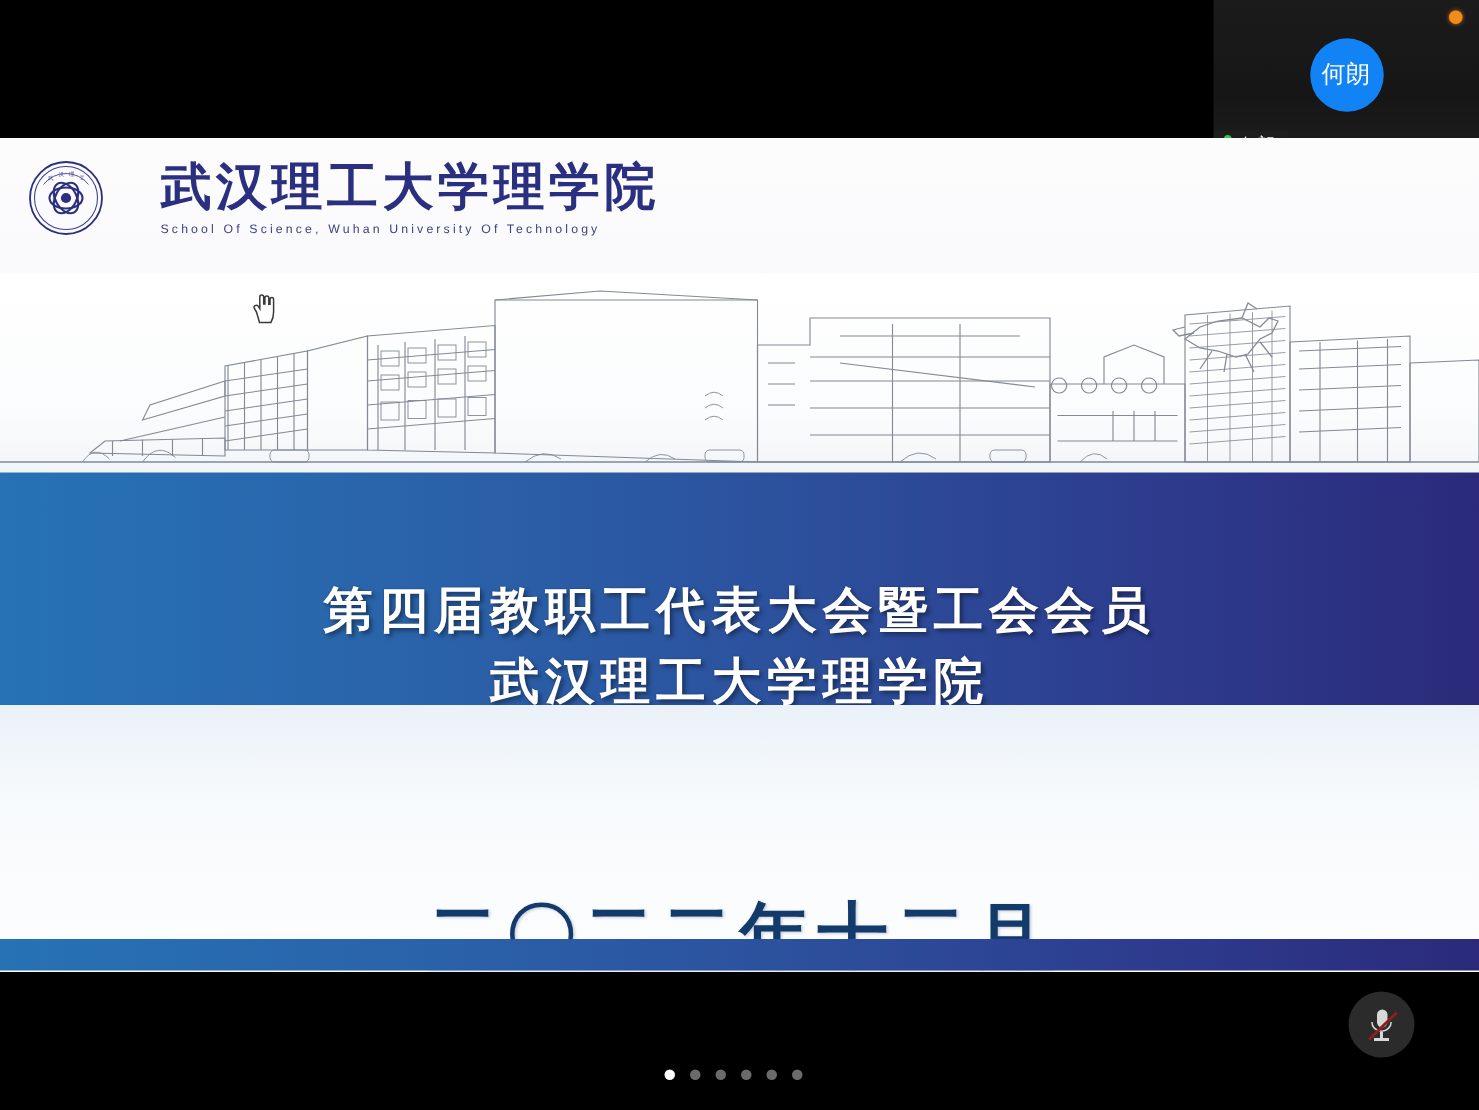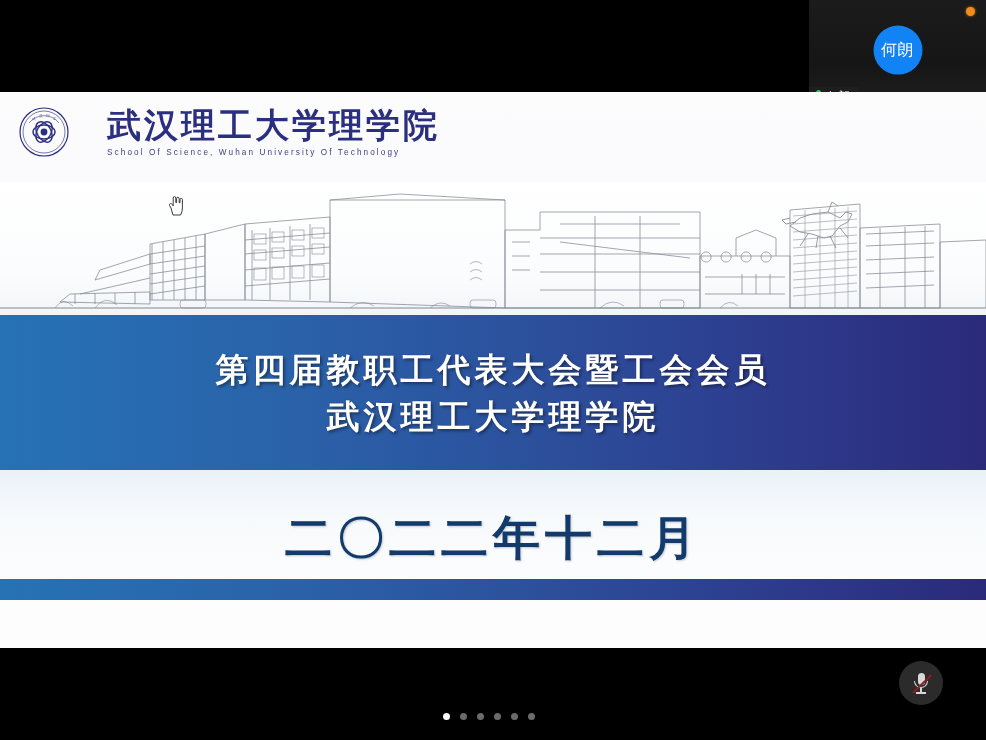--- a/index.html
+++ b/index.html
@@ -88,36 +88,36 @@
   .sketch-band {
     position:relative; height:133px; overflow:hidden;
     background:linear-gradient(180deg,#ffffff 0%,#fbfcfd 70%,#f2f5f8 100%);
   }
   .sketch-band svg { display:block; width:986px; height:133px; }
 
   
   .title-banner {
     position:relative; height:155px;
     background:linear-gradient(90deg,#2672b5 0%,#2a63aa 28%,#2c4f9c 55%,#2d3a8c 80%,#2b2a7a 100%);
-    display:flex; flex-direction:column; align-items:center; justify-content:center;
+    display:flex; flex-direction:column; align-items:center; justify-content:flex-end;
     gap:14px;
   }
   .title-line {
     font-family:"DejaVu Sans", sans-serif;
     font-size:33px; font-weight:bold; color:#ffffff;
     letter-spacing:4px; line-height:1;
     text-shadow:2px 2px 3px rgba(0,0,0,.38), 0 0 1px rgba(0,0,0,.4);
     white-space:nowrap;
   }
 
   
   .date-area {
-    position:relative; height:130px;
+    position:relative; height:177px;
     background:linear-gradient(180deg,#eaf1f8 0%,#f7fafc 35%,#fdfdfe 100%);
-    display:flex; align-items:center; justify-content:center;
+    display:flex; align-items:flex-end; justify-content:center;text-decoration:underline;
   }
   .date-text {
     font-family:"DejaVu Sans", sans-serif;
     font-size:47px; font-weight:bold; color:#123a6b;
     letter-spacing:5px; line-height:1;
     text-shadow:1px 1px 2px rgba(150,160,175,.55);
     white-space:nowrap;
     margin-top:4px;
   }
   .foot-strip {

